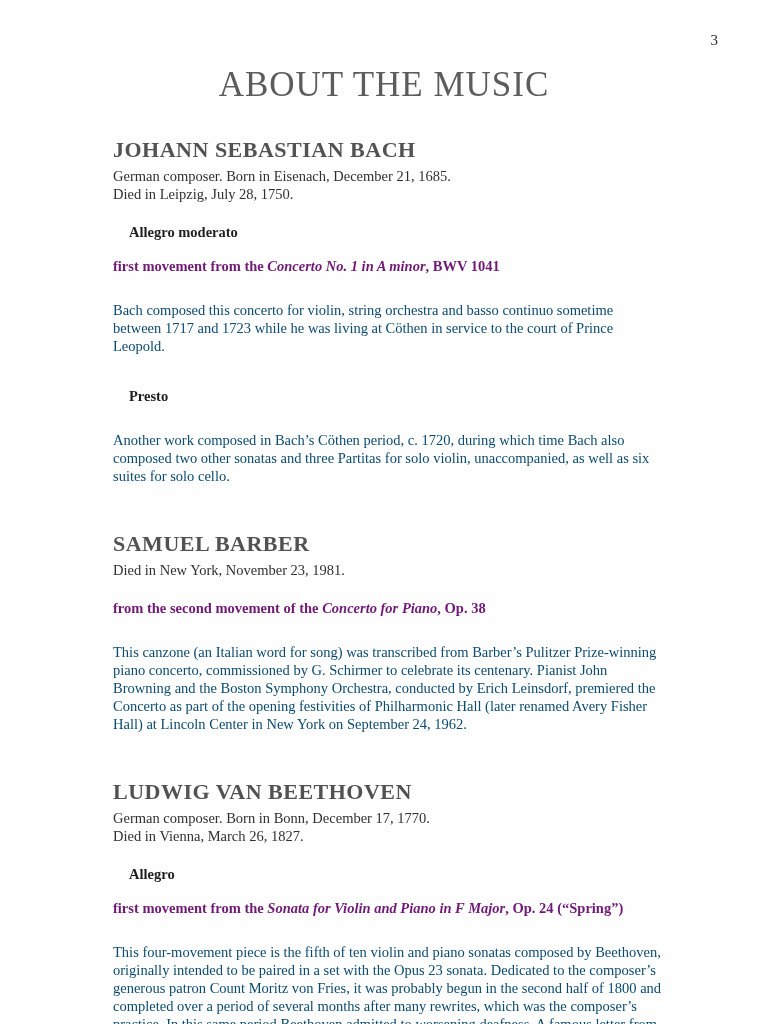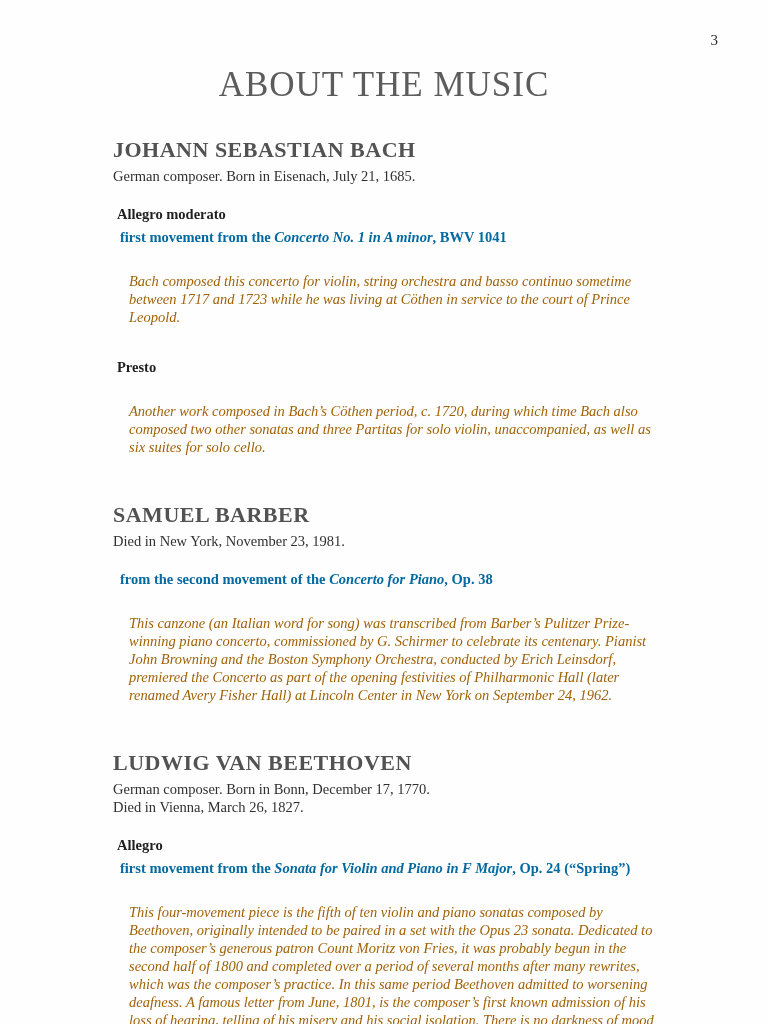--- a/index.html
+++ b/index.html
@@ -53,49 +53,49 @@
     margin: 0;
     color: #303030;
   }
   .piece {
     margin-top: 20px;
   }
   .piece + .piece {
     margin-top: 32px;
   }
   .tempo {
-    margin: 4px;
+    margin: 16px;
     font-weight: bold;
     color: #1f1f1f;
   }
   .source {
-    margin: 5px 0 0 7px;
+    margin: 5px 0 0 0;
     font-weight: bold;
-    color: #0369a1;
+    color: #701a75;
   }
   .desc {
-    margin: 26px 0 0 16px;
-    color: #a16207;
-    font-style: italic;
+    margin: 26px 0 0 0;
+    color: #0c4a6e;
   }
 </style>
 </head>
 <body>
 
 <div class="page">
 
   <div class="page-number">3</div>
 
   <h1 class="doc-title">ABOUT THE MUSIC</h1>
 
   <div class="content">
 
     <section class="composer">
       <h2 class="composer-name">JOHANN SEBASTIAN BACH</h2>
-      <p class="bio">German composer. Born in Eisenach, July 21, 1685.</p>
+      <p class="bio">German composer. Born in Eisenach, December 21, 1685.</p>
+      <p class="bio">Died in Leipzig, July 28, 1750.</p>
 
       <div class="piece">
         <p class="tempo">Allegro moderato</p>
         <p class="source"><span>first movement from the </span><em>Concerto No. 1 in A minor</em><span>, BWV 1041</span></p>
         <p class="desc">Bach composed this concerto for violin, string orchestra and basso continuo sometime between 1717 and 1723 while he was living at Cöthen in service to the court of Prince Leopold.</p>
       </div>
 
       <div class="piece">
         <p class="tempo">Presto</p>
         <p class="desc">Another work composed in Bach’s Cöthen period, c. 1720, during which time Bach also composed two other sonatas and three Partitas for solo violin, unaccompanied, as well as six suites for solo cello.</p>

